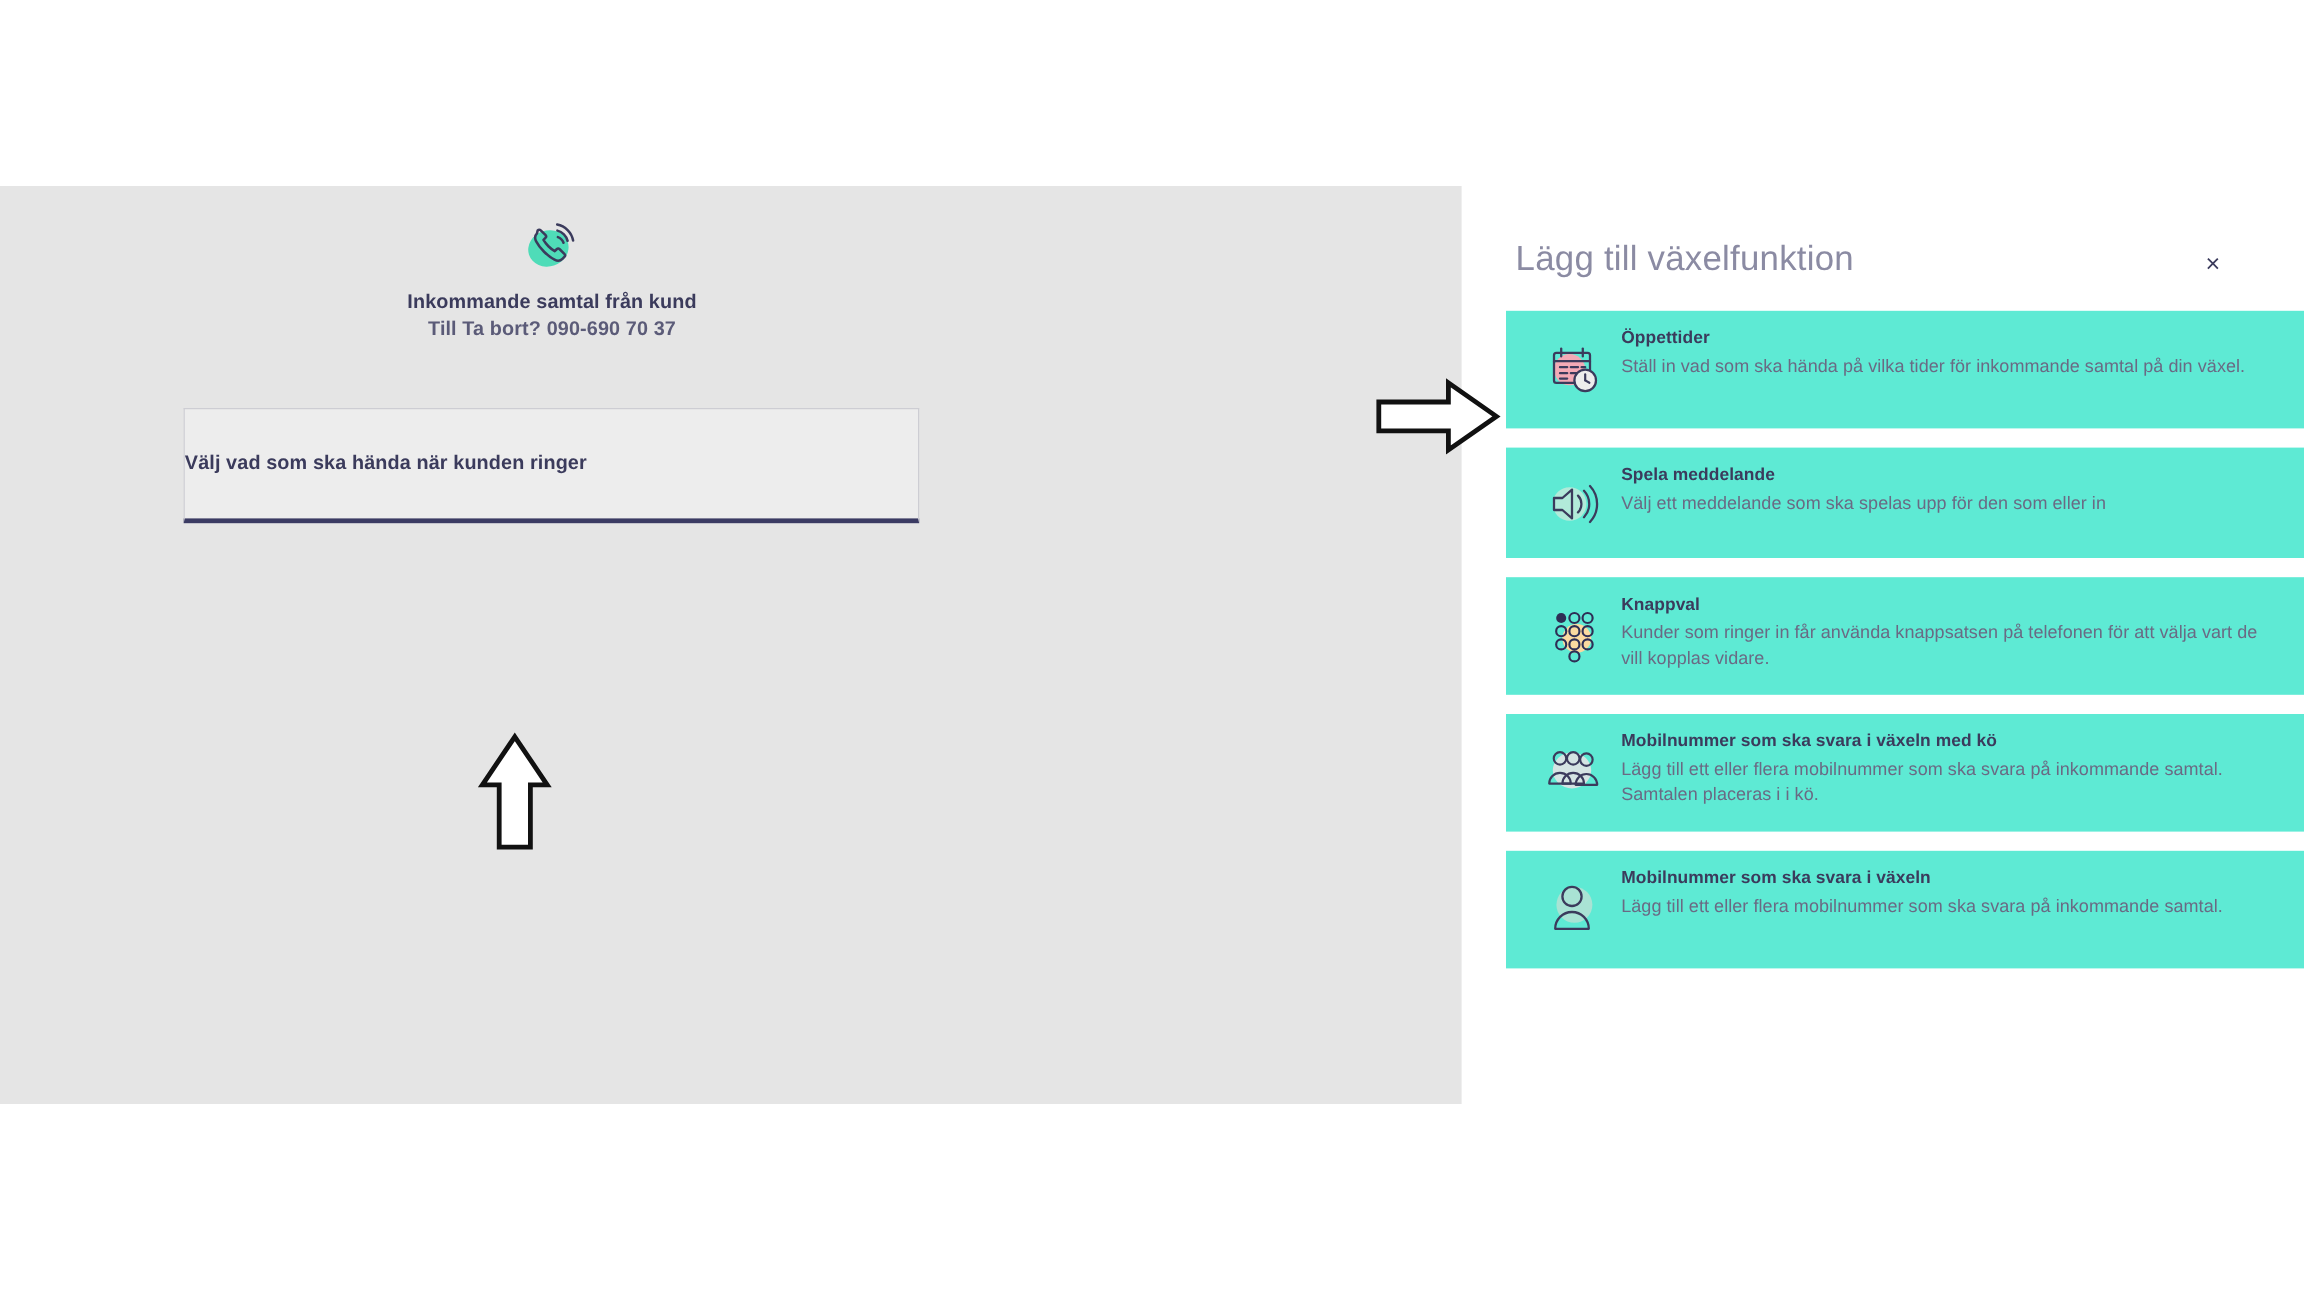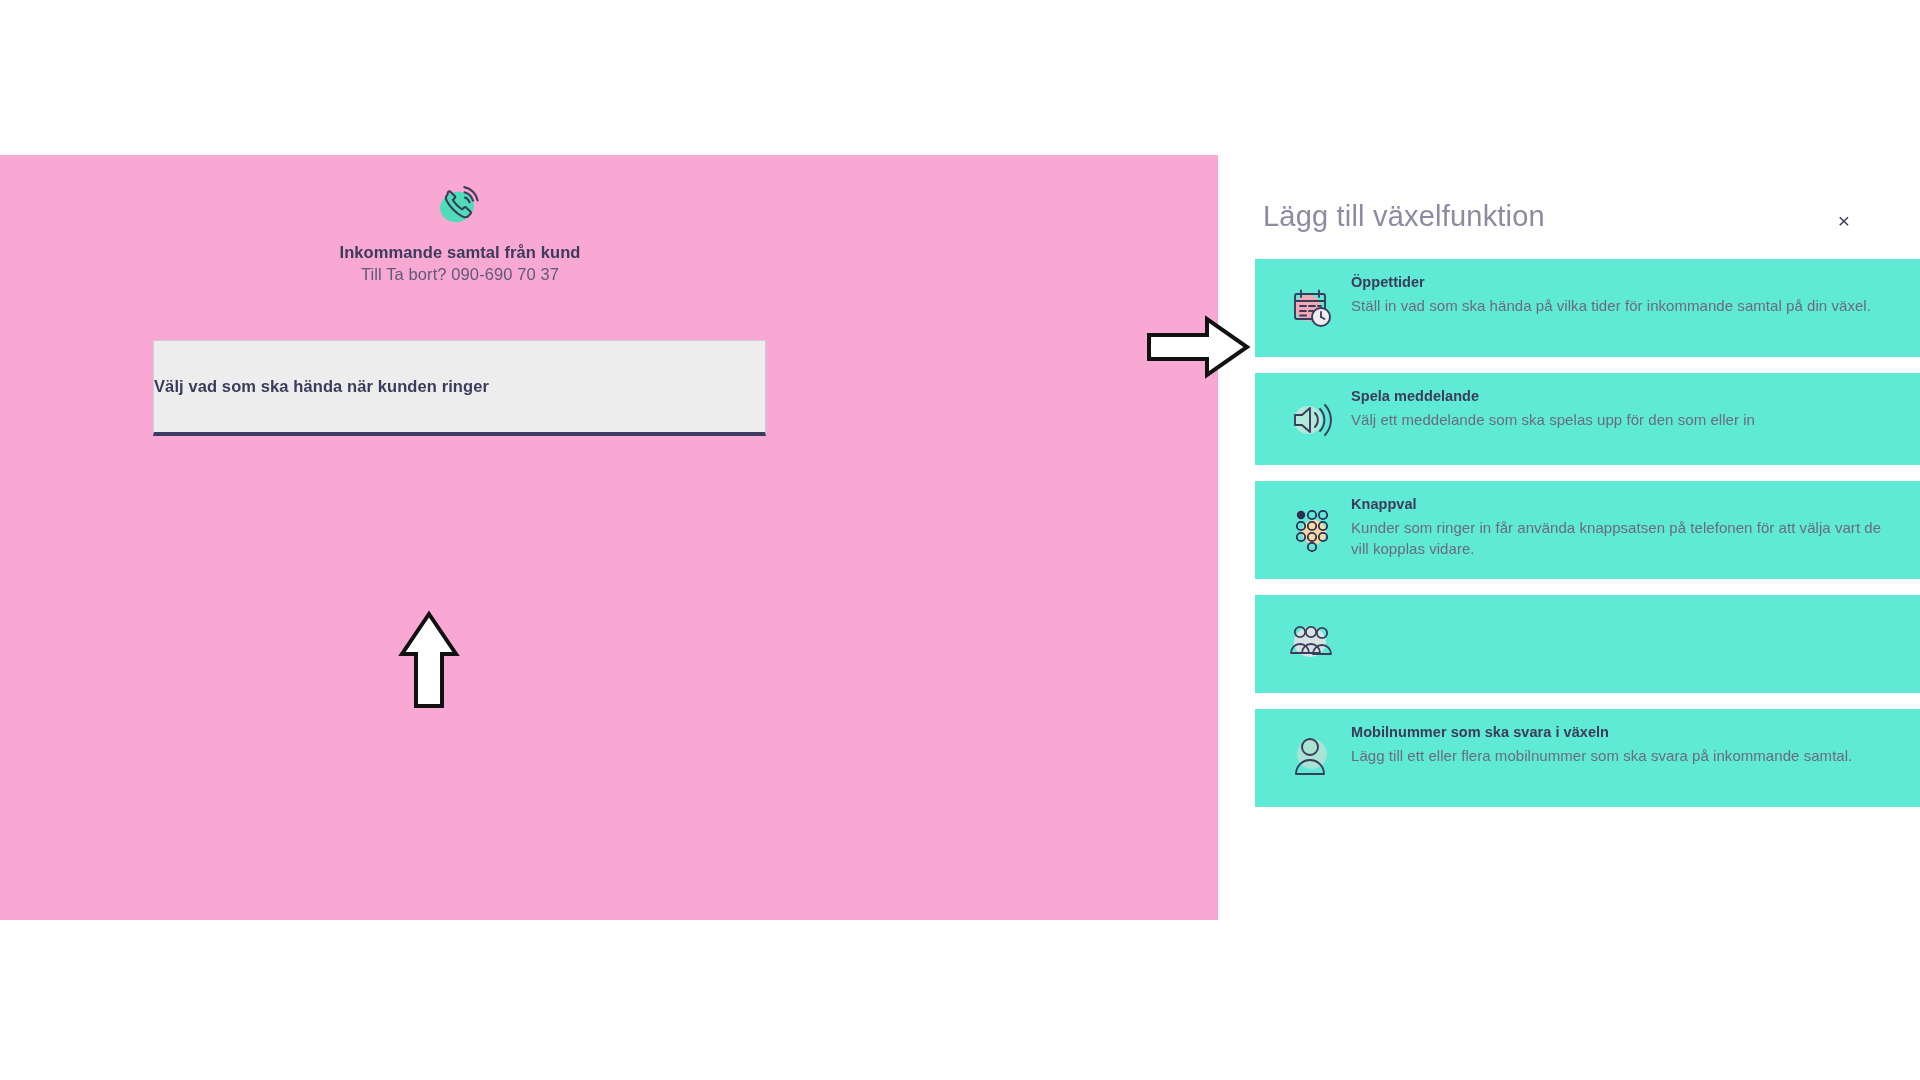--- a/index.html
+++ b/index.html
@@ -19,21 +19,21 @@
     background: #ffffff;
   }
 
   
   .left-panel {
     position: absolute;
     left: 0;
     top: 155px;
     width: 1218px;
     height: 765px;
-    background: #f9a8d4;
+    background: #e5e5e5;
   }
 
   .call-block {
     position: absolute;
     left: 0;
     top: 0;
     width: 920px;
     text-align: center;
   }
 
@@ -49,21 +49,21 @@
     margin-top: 10px;
     font-size: 16.5px;
     font-weight: 700;
     color: #3b3b5c;
     letter-spacing: 0.1px;
   }
 
   .call-sub {
     margin-top: 3px;
     font-size: 16.5px;
-    font-weight: 400;
+    font-weight: 700;
     color: #5b5b78;
     letter-spacing: 0.1px;
   }
 
   .select-box {
     position: absolute;
     left: 153px;
     top: 185px;
     width: 613px;
     height: 96px;
@@ -325,20 +325,24 @@
             <g fill="none" stroke="#3b3b5c" stroke-width="1.8" stroke-linecap="round" stroke-linejoin="round">
               <circle cx="14" cy="16" r="5.2"></circle>
               <path d="M5 37 a9 9 0 0 1 18 0 Z"></path>
               <circle cx="25" cy="16" r="5.2"></circle>
               <path d="M16 37 a9 9 0 0 1 18 0 Z"></path>
               <circle cx="36" cy="17" r="5.2"></circle>
               <path d="M27 38 a9 9 0 0 1 18 0 Z"></path>
             </g>
           </svg>
         </div>
+        <div class="card-text">
+          <div class="card-title">Mobilnummer som ska svara i växeln med kö</div>
+          <div class="card-desc">Lägg till ett eller flera mobilnummer som ska svara på inkommande samtal. Samtalen placeras i i kö.</div>
+        </div>
       </div>
 
       <div class="func-card card-h-tall">
         <div class="card-icon">
           <svg width="52" height="52" viewBox="0 0 52 52" aria-hidden="true">
             <circle cx="26" cy="24" r="15" fill="#a9e3d4"></circle>
             <g fill="none" stroke="#3b3b5c" stroke-width="1.9" stroke-linecap="round" stroke-linejoin="round">
               <circle cx="24" cy="17" r="8"></circle>
               <path d="M10 44 a14 14 0 0 1 28 0 Z"></path>
             </g>

